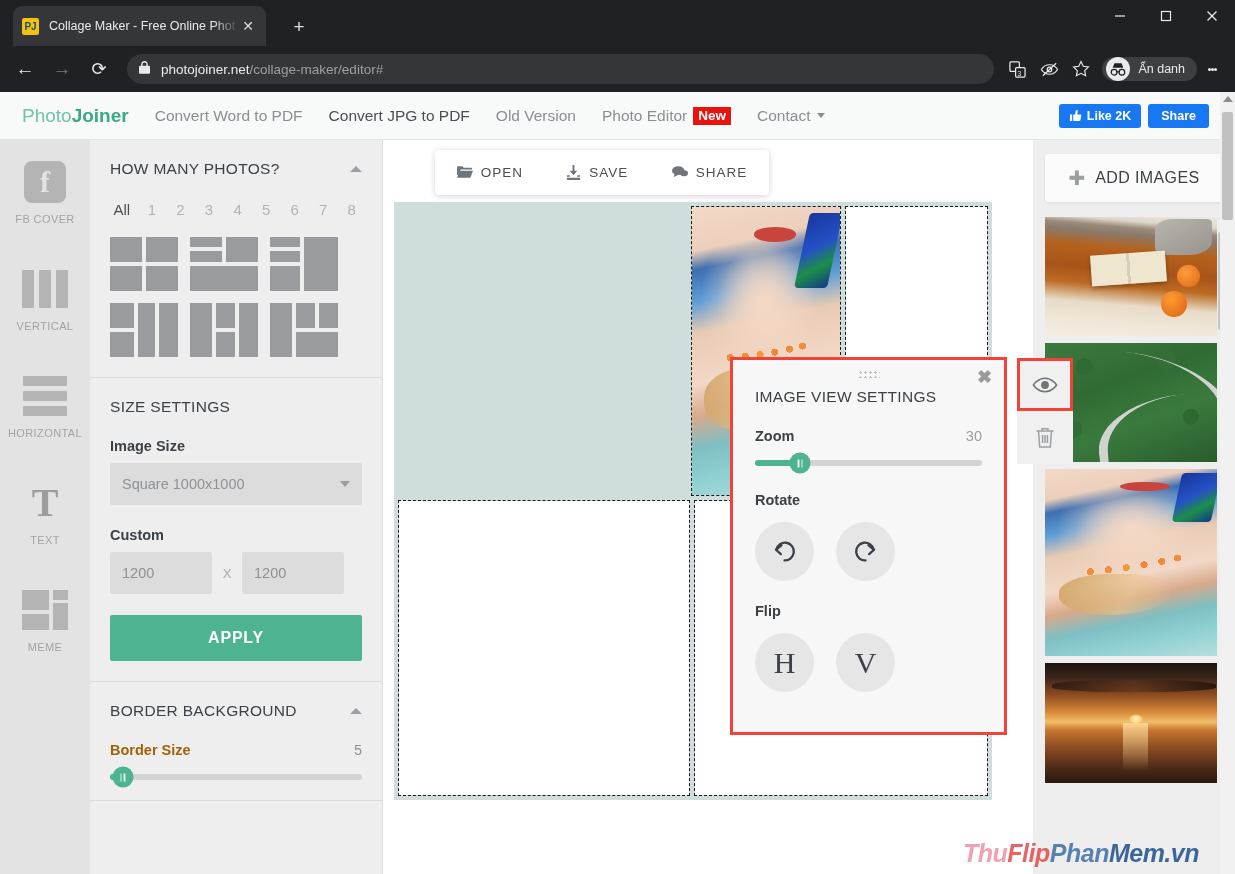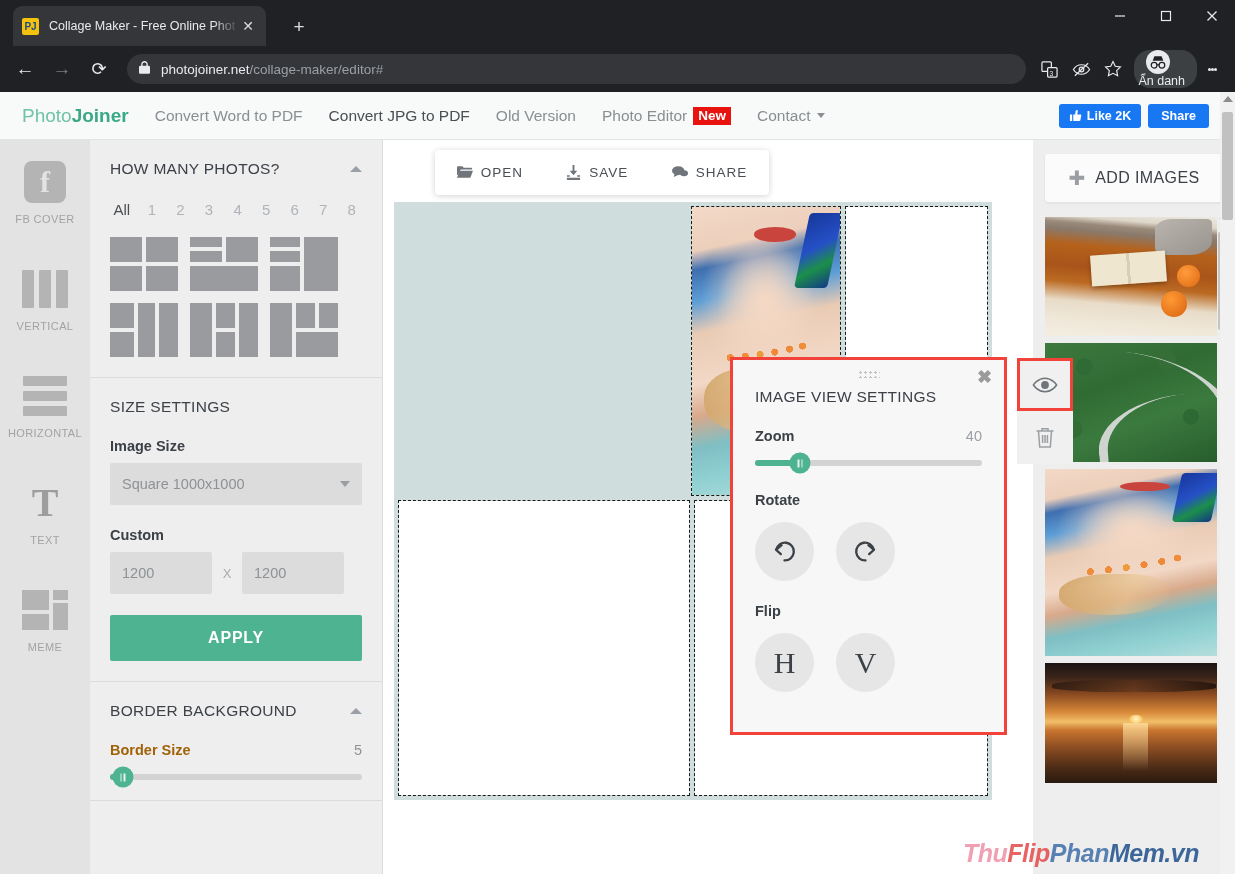--- a/index.html
+++ b/index.html
@@ -62,24 +62,23 @@
   }
   .omni-lock { margin-right: 11px; flex: none; }
   .omni-url { font-size: 13.5px; color: #9aa0a6; white-space: nowrap; }
   .omni-url b { color: #e8eaed; font-weight: normal; }
   .tb-icons { display: flex; align-items: center; flex: none; }
   .tb-ic {
     width: 30px; height: 30px; display: flex; align-items: center;
     justify-content: center; color: #e8eaed; margin-left: 2px;
   }
   .incognito-pill {
-    display: flex; align-items: center; height: 38px;
+    display: flex; align-items: center; height: 24px;
     background: #3c4043; border-radius: 16px; padding: 0 12px 0 4px;
     margin-left: 6px;
-    flex-direction: column;
   }
   .incog-circle {
     width: 24px; height: 24px; border-radius: 50%;
     background: #e8eaed; display: flex; align-items: center;
     justify-content: center; margin-right: 8px; flex: none;
   }
   .incog-label { color: #e8eaed; font-size: 12.5px; white-space: nowrap; }
   .kebab { width: 26px; height: 30px; display:flex; align-items:center; justify-content:center; margin-left: 2px; }
   .kebab i { display:block; width:3px; height:3px; border-radius:50%; background:#e8eaed; margin:1.5px 0; }
 
@@ -739,21 +738,21 @@
         </div>
       </div>
 
       <div class="dialog">
         <div class="dlg-grip"></div>
         <div class="dlg-close">✖</div>
         <div class="dlg-title">IMAGE VIEW SETTINGS</div>
         <div class="dlg-body">
           <div class="dlg-row">
             <span class="dlg-sub">Zoom</span>
-            <span class="dlg-val">40</span>
+            <span class="dlg-val">30</span>
           </div>
           <div class="track">
             <div class="fill" style="width:20%"></div>
             <div class="knob" style="left:20%">
                 <i></i>
                 <i></i>
               </div>
           </div>
 
           <div class="dlg-sub" style="margin-top:26px">Rotate</div>

